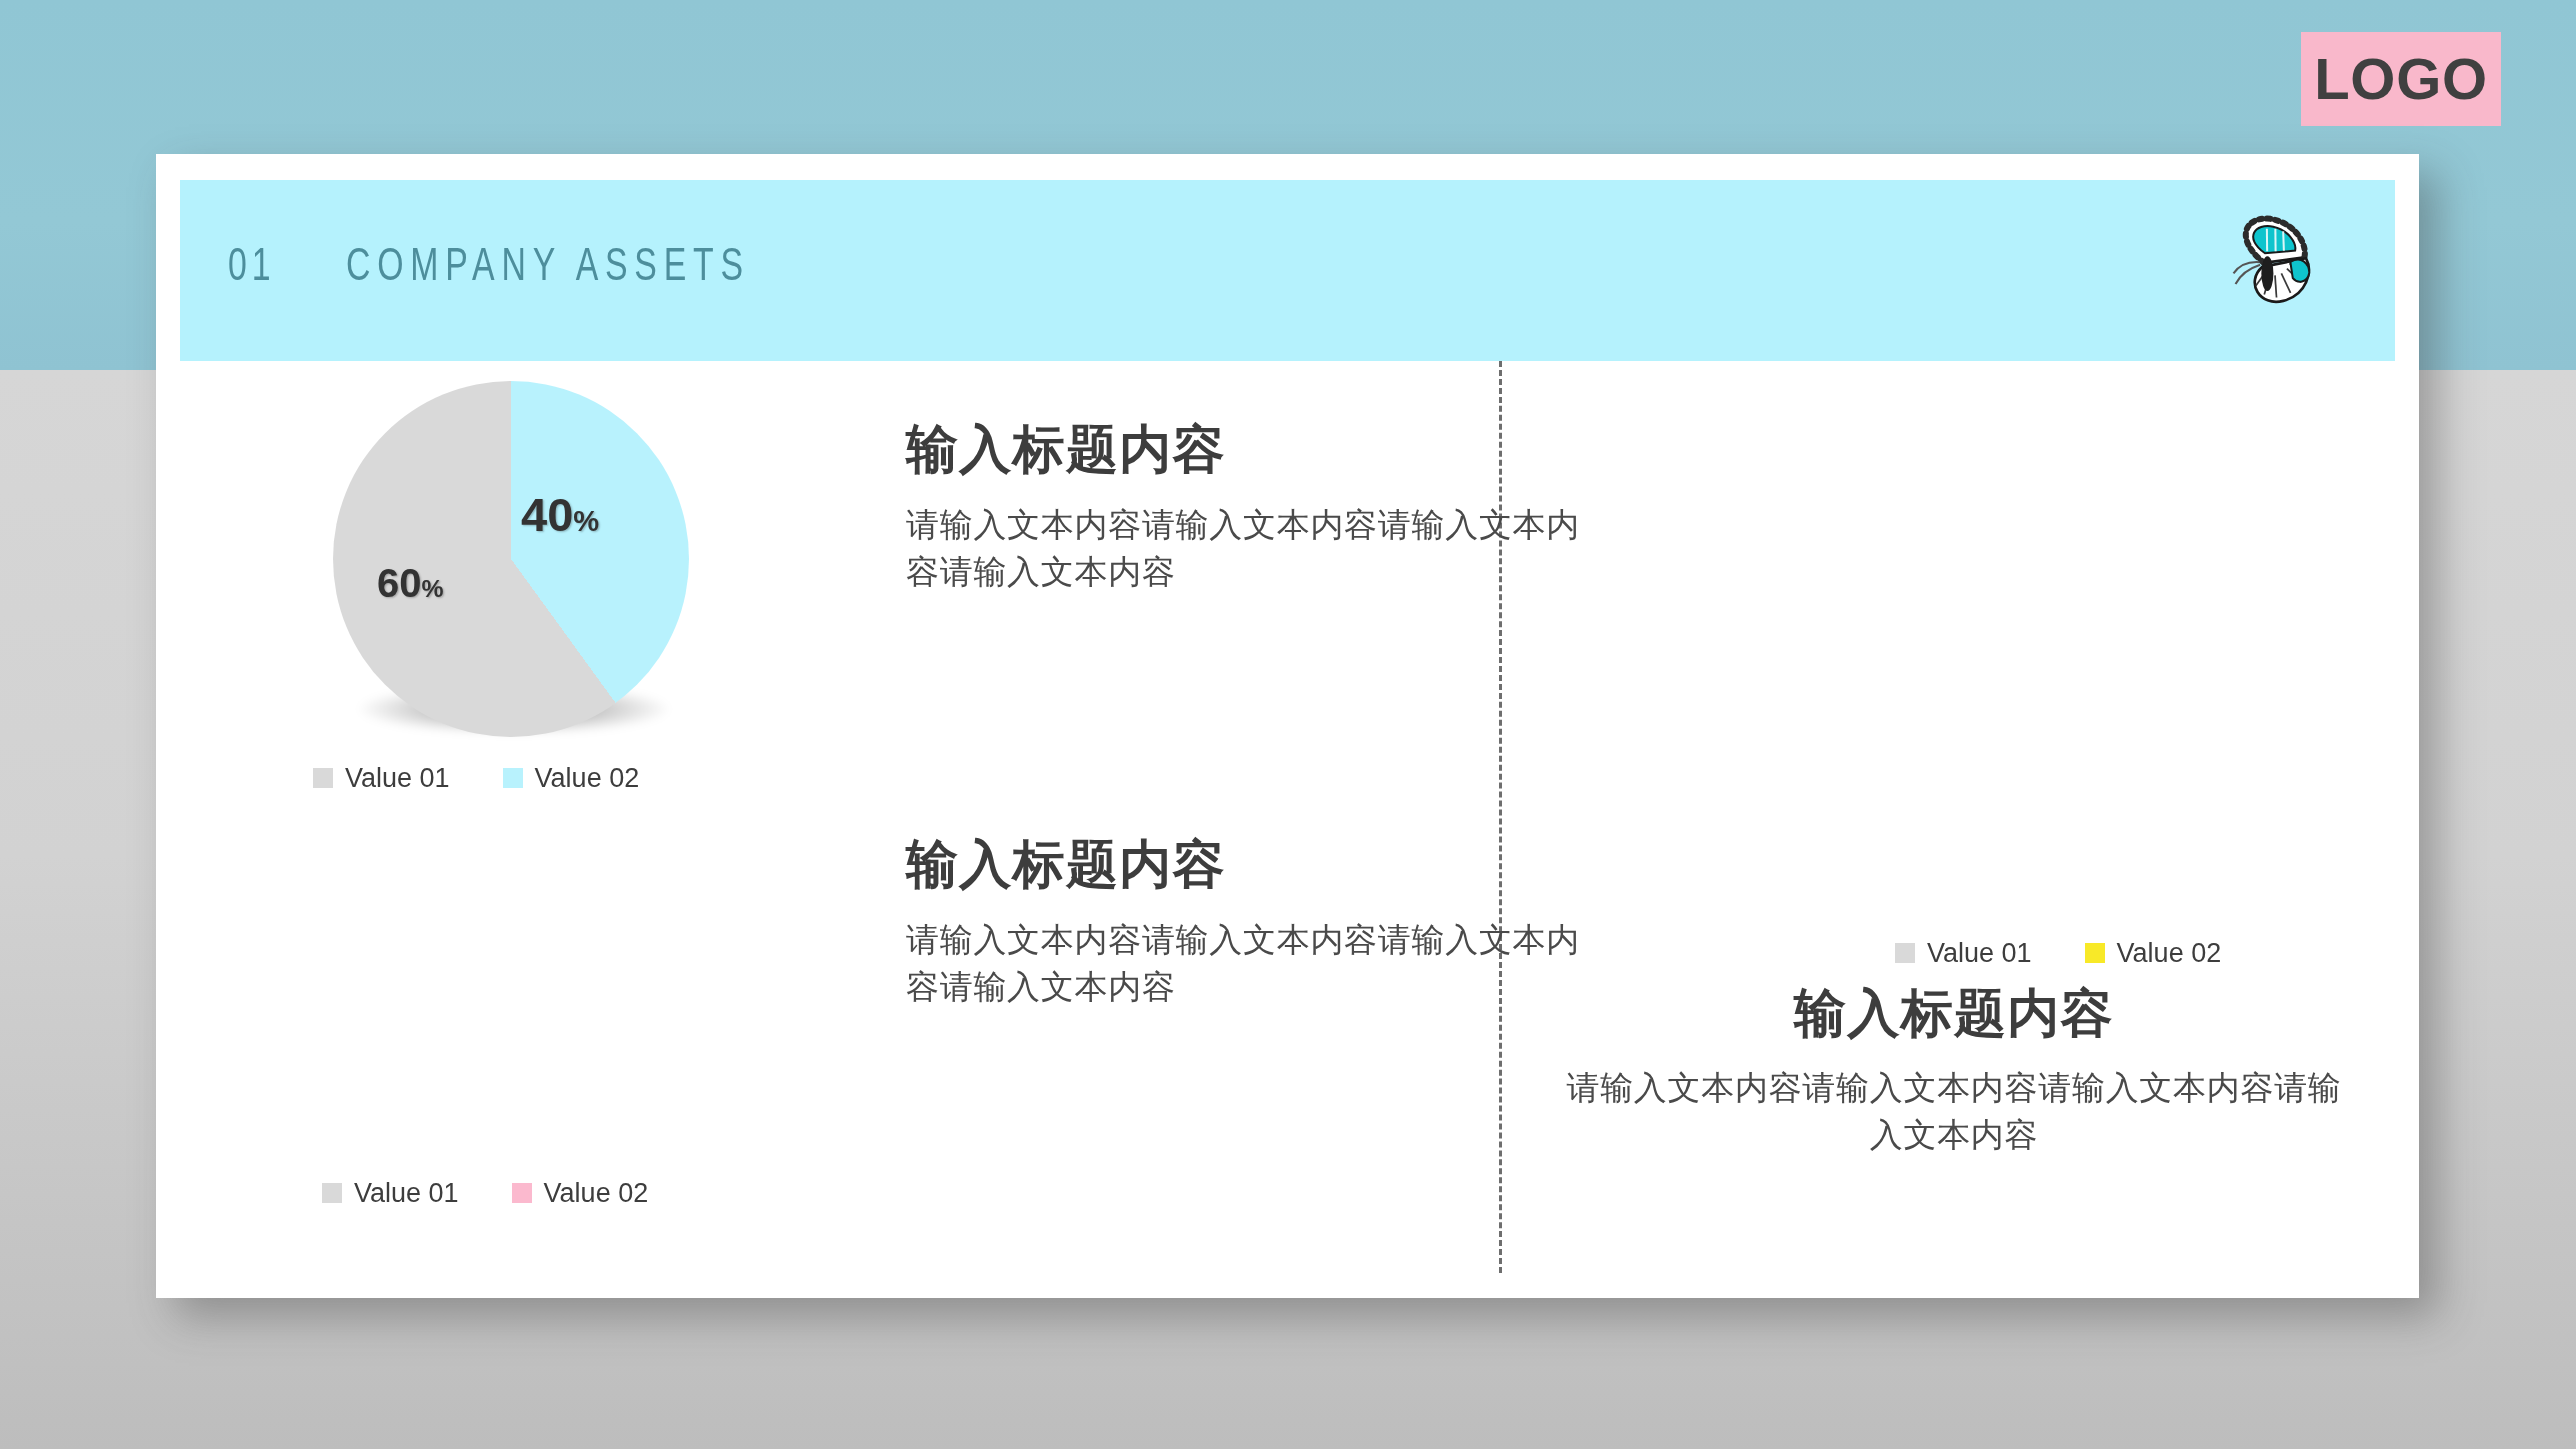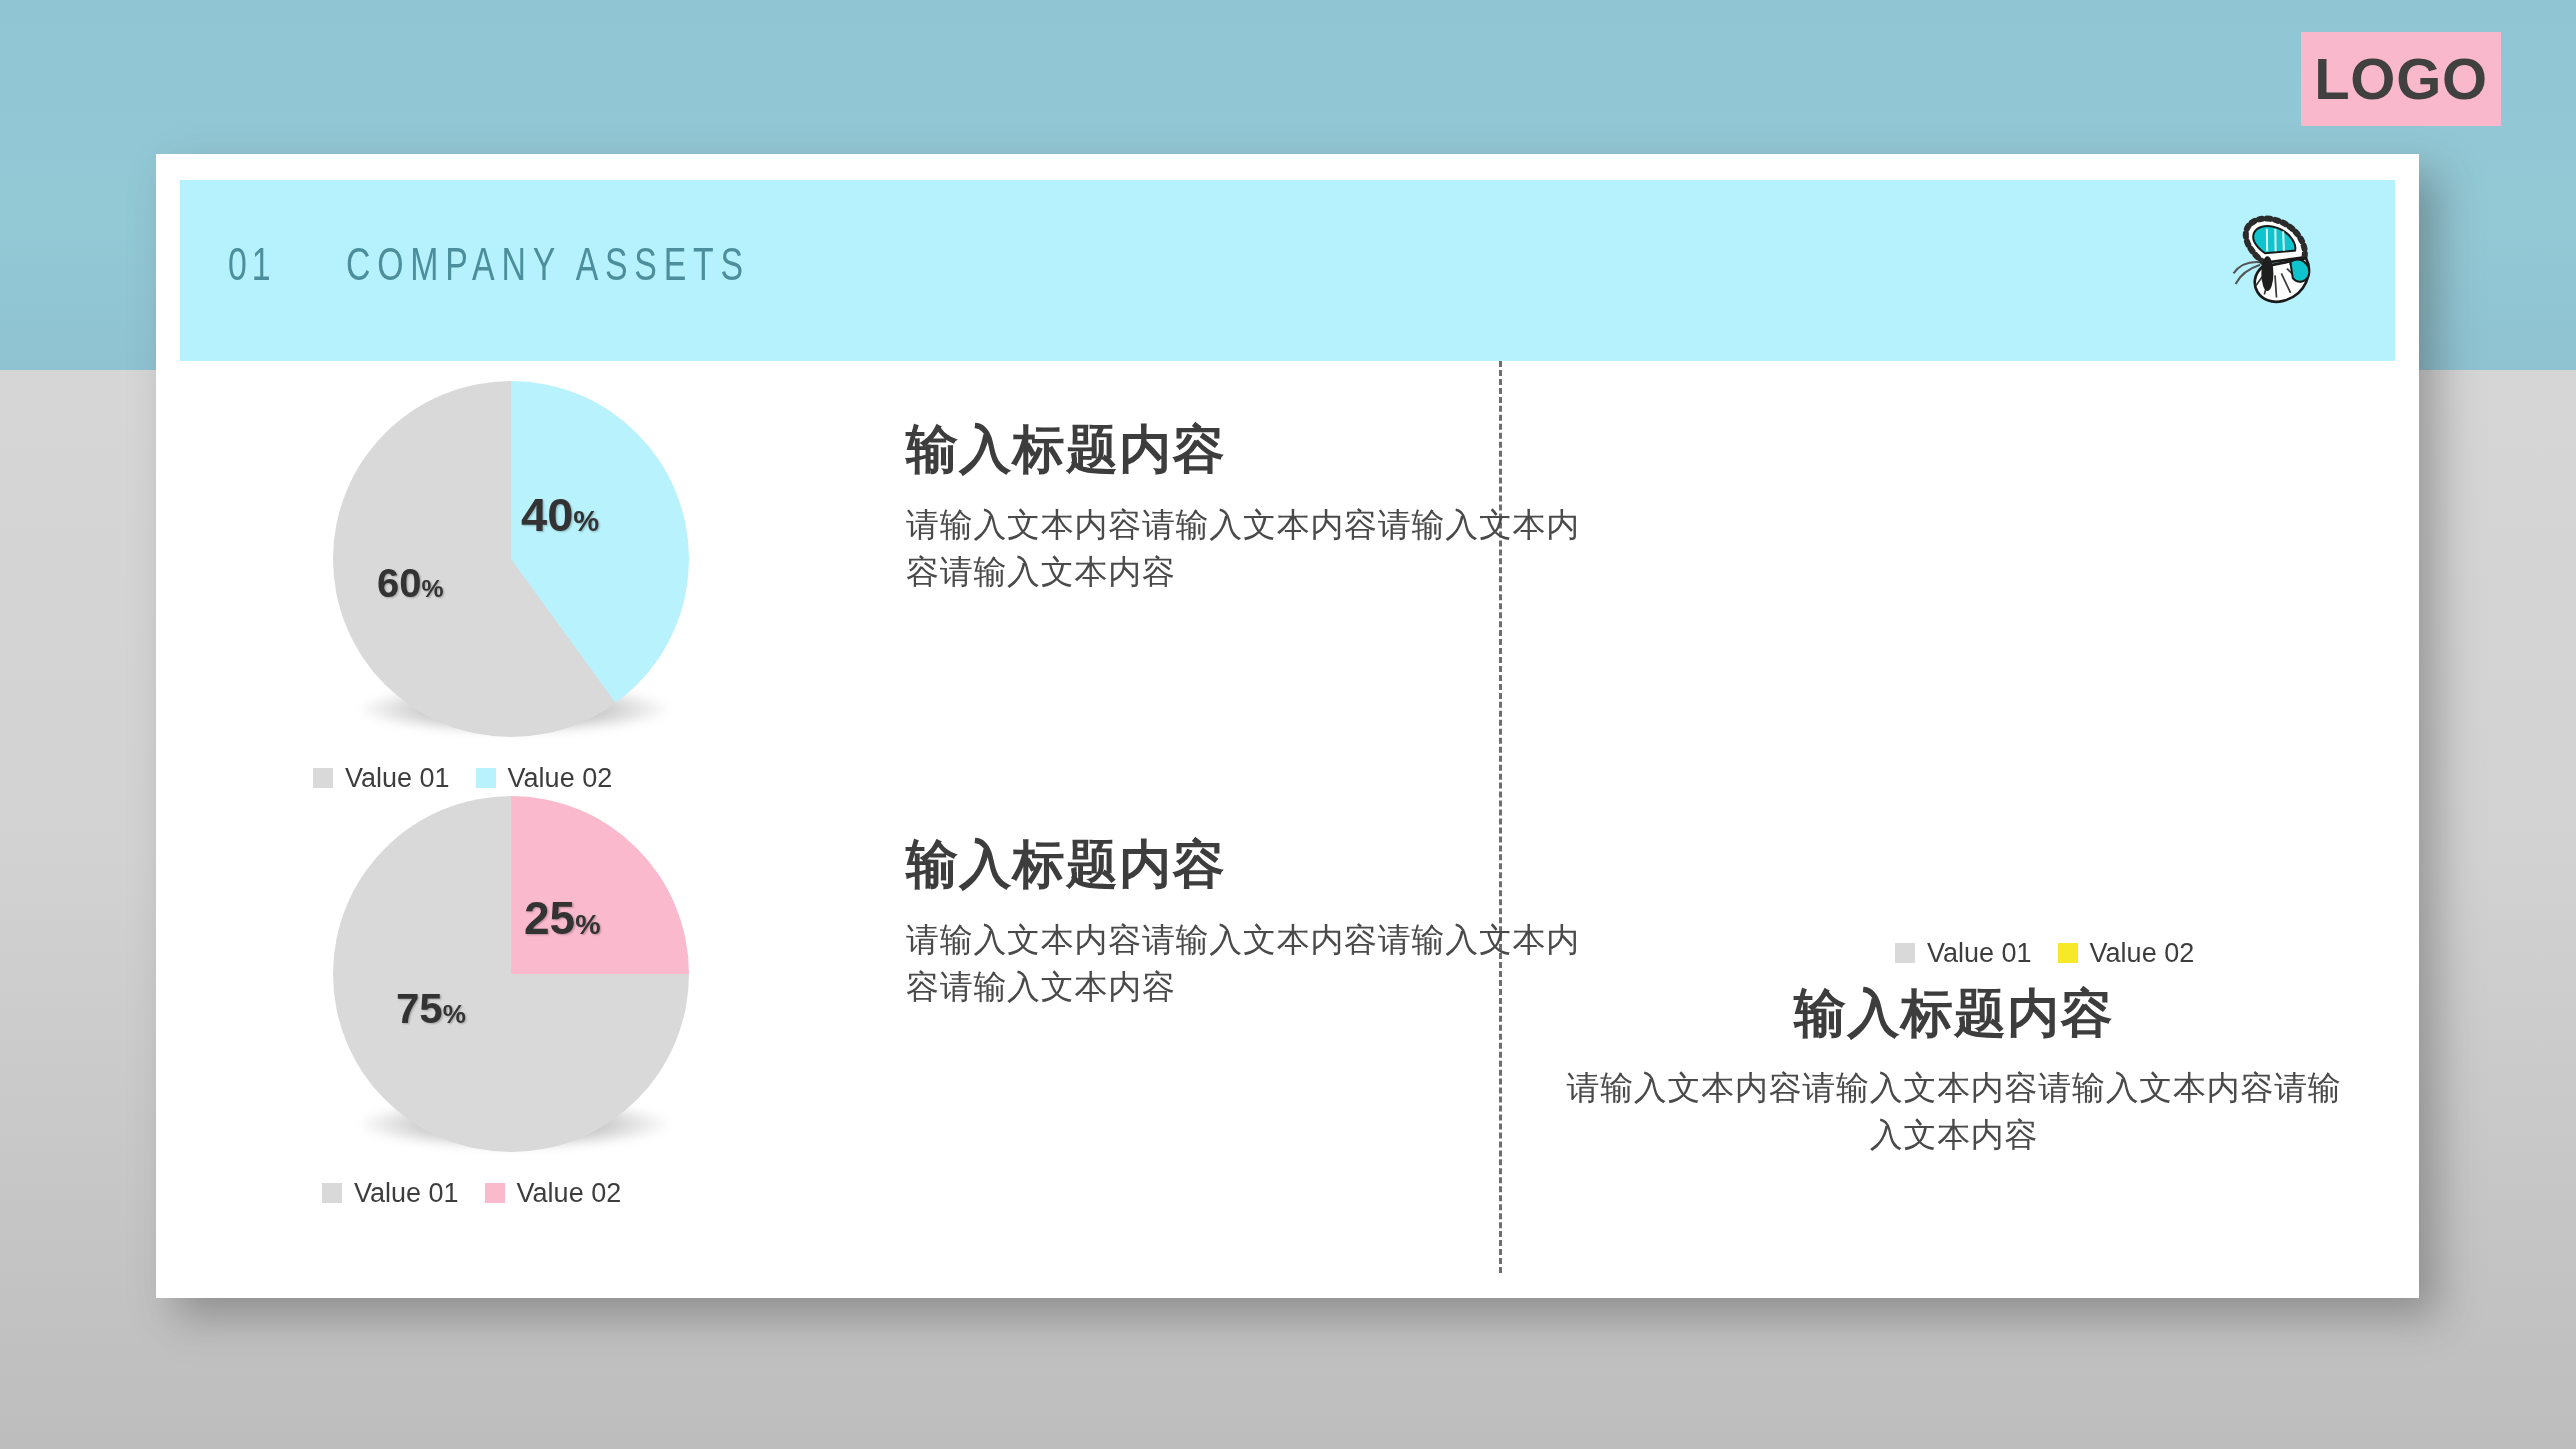--- a/index.html
+++ b/index.html
@@ -84,21 +84,21 @@
     filter:blur(4px);
   }
   .pie-label{
     position:absolute;font-weight:bold;color:#333333;
     text-shadow:1.3px 1.3px 2px rgba(0,0,0,.25);
     white-space:nowrap;line-height:1;
   }
   .pie-label .pct{font-size:.62em;font-weight:bold;}
 
   
-  .legend{position:absolute;display:flex;align-items:flex-start;gap:2px;}
+  .legend{position:absolute;display:flex;align-items:flex-start;gap:29px;}
   .legend-item{display:flex;align-items:center;gap:12px;}
   .swatch{width:20px;height:20px;display:inline-block;}
   .legend-text{font-size:27px;color:#3d3d3d;font-family:"Liberation Sans",sans-serif;}
 
   
   .txt-title{
     font-size:52px;font-weight:bold;color:#3d3d3d;line-height:1.1;
     font-family:"DejaVu Sans","Liberation Sans",sans-serif;
     letter-spacing:1.3px;white-space:nowrap;
   }
@@ -182,30 +182,20 @@
           <span class="swatch" id="sw1b" style="background: rgb(184, 242, 253);"></span>
           <span class="legend-text">Value 02</span>
         </div>
       </div>
 
       <div style="position:absolute;left:726px;top:60px;width:684px;">
         <div class="txt-title">输入标题内容</div>
         <div class="txt-body" style="margin-top:24px;">请输入文本内容请输入文本内容请输入文本内容请输入文本内容</div>
       </div>
 
-      <div class="pie-wrap" style="left:153px;top:435px;width:362px;height:362px;">
-        <div class="pie-shadow" style="left:25.5px;top:303px;width:310px;height:50px;"></div>
-        <div class="pie" id="pie2" style="width: 356px; height: 356px; background: conic-gradient(rgb(251, 185, 206) 0deg, rgb(251, 185, 206) 90deg, rgb(217, 217, 217) 90deg, rgb(217, 217, 217) 360deg);"></div>
-        <div class="pie-label" id="pie2-lblB" style="left:191px;top:99px;font-size:46px;">
-          <span>25</span><span class="pct">%</span>
-        </div>
-        <div class="pie-label" id="pie2-lblA" style="left:63px;top:192px;font-size:42px;">
-          <span>75</span><span class="pct">%</span>
-        </div>
-      </div>
       <div class="legend" style="left:142px;top:817px;">
         <div class="legend-item">
           <span class="swatch" id="sw2a" style="background: rgb(217, 217, 217);"></span>
           <span class="legend-text">Value 01</span>
         </div>
         <div class="legend-item" style="margin-left:24px;">
           <span class="swatch" id="sw2b" style="background: rgb(251, 185, 206);"></span>
           <span class="legend-text">Value 02</span>
         </div>
       </div>

